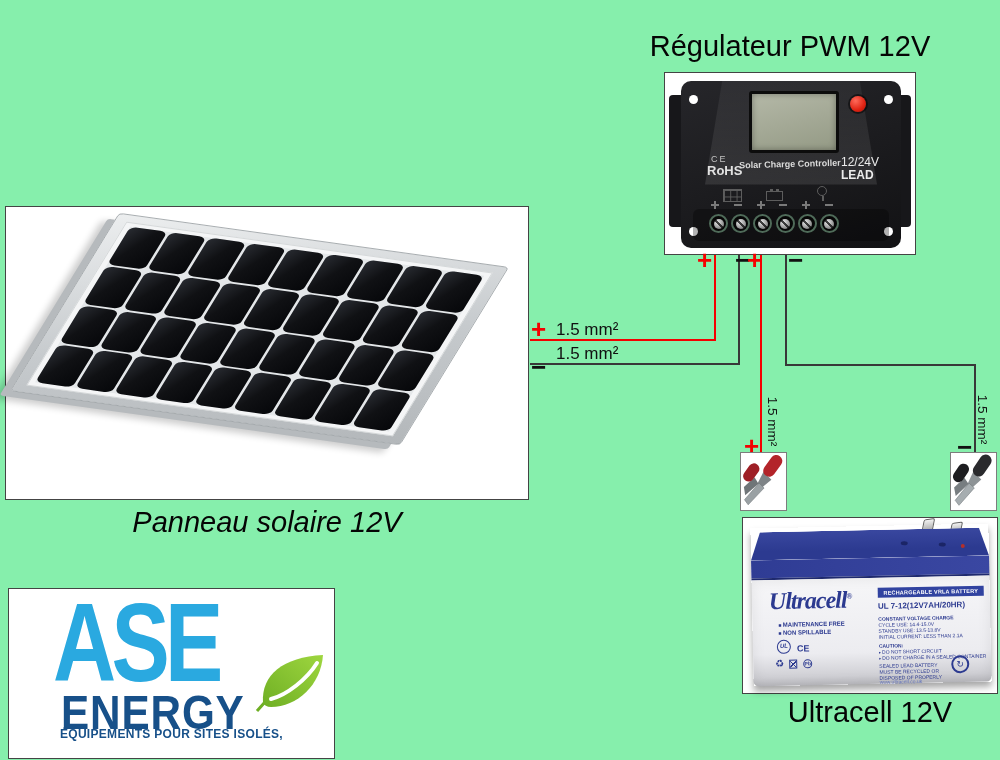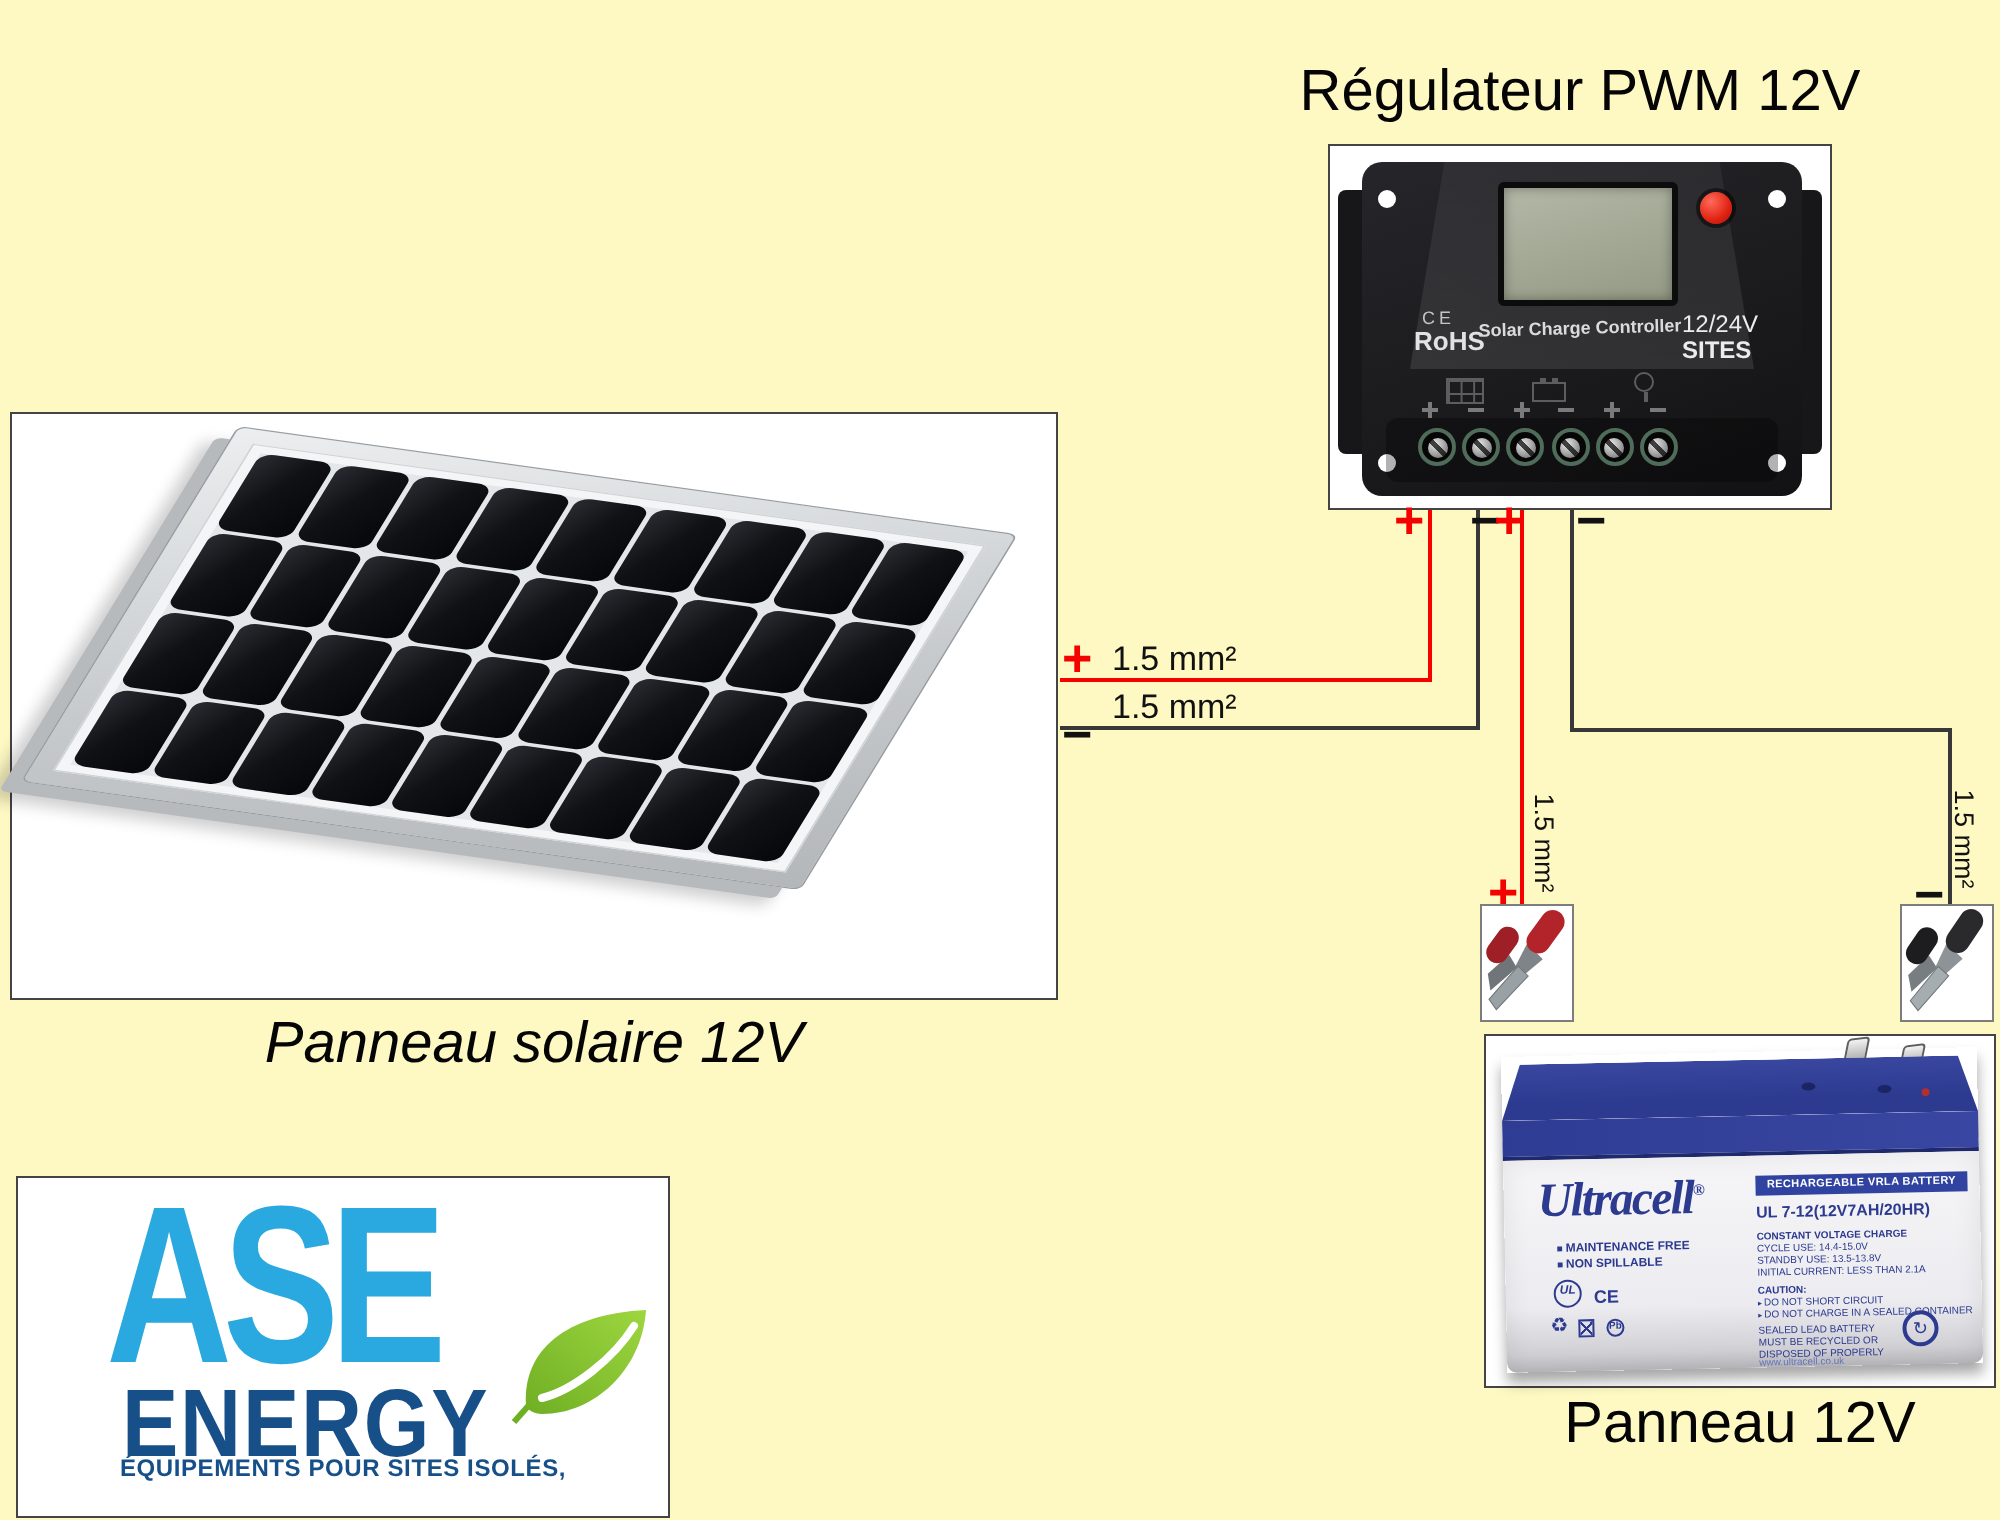--- a/index.html
+++ b/index.html
@@ -1,16 +1,16 @@
 <!DOCTYPE html>
 <html style="--wire-red: #f40100; --wire-black: #383838; --logo-blue: #2aa9e0; --logo-navy: #175089; --leaf-green: #7cb82a; --bat-blue: #2c3a90; --btn-red: #e02313; --lcd: #b4b8a7;"><head>
 <meta charset="utf-8">
 <style>
   html,body{margin:0;padding:0;background:#fff;}
-  .canvas{position:relative;width:1000px;height:760px;background:#fef9c3;overflow:hidden;
+  .canvas{position:relative;width:1000px;height:760px;background:#86efac;overflow:hidden;
           font-family:"Liberation Sans",sans-serif;color:#050505;}
   .title{position:absolute;font-size:29px;text-align:center;color:#050505;white-space:nowrap;}
 
   
   .figbox{position:absolute;background:#fff;border:1.5px solid #444;box-sizing:border-box;}
 
   
   .panel-box{left:5px;top:206px;width:524px;height:294px;}
   .panel3d{position:absolute;left:0;top:0;width:430px;height:320px;transform-origin:0 0;
            transform:matrix(0.907,0.126,-0.34,0.556,113,6);
@@ -149,21 +149,21 @@
       <div class="reg-hole" style="left:8px;top:14px;"></div>
       <div class="reg-hole" style="left:8px;top:146px;"></div>
       <div class="reg-hole" style="left:203px;top:14px;"></div>
       <div class="reg-hole" style="left:203px;top:146px;"></div>
       <div class="lcd"></div>
       <div class="red-btn"></div>
       <div class="reg-txt reg-ce">CE</div>
       <div class="reg-txt reg-rohs">RoHS</div>
       <div class="reg-txt reg-scc">Solar Charge Controller</div>
       <div class="reg-txt reg-v">12/24V</div>
-      <div class="reg-txt reg-auto">SITES</div>
+      <div class="reg-txt reg-auto">LEAD</div>
       <div class="ricon ricon-solar"></div>
       <div class="ricon ricon-batt"></div>
       <div class="ricon ricon-lamp"></div>
       <div class="reg-strip"></div>
       <div class="pm-row">
           <div class="tpm p"></div>
           <div class="tpm m"></div>
           <div class="tpm p"></div>
           <div class="tpm m"></div>
           <div class="tpm p"></div>
@@ -299,21 +299,21 @@
       <div class="bat-el bat-small" style="left:126px;top:117px;font-weight:bold;">CAUTION:</div>
       <div class="bat-el bat-small bat-caut" style="left:126px;top:123px;">DO NOT SHORT CIRCUIT</div>
       <div class="bat-el bat-small bat-caut" style="left:126px;top:129px;">DO NOT CHARGE IN A SEALED CONTAINER</div>
       <div class="bat-el bat-small" style="left:126px;top:137px;">SEALED LEAD BATTERY</div>
       <div class="bat-el bat-small" style="left:126px;top:143px;">MUST BE RECYCLED OR</div>
       <div class="bat-el bat-small" style="left:126px;top:149px;">DISPOSED OF PROPERLY</div>
       <div class="bat-el stamp">↻</div>
       <div class="bat-el bat-web">www.ultracell.co.uk</div>
     </div>
   </div>
-  <div class="title" style="left:742px;top:696px;width:256px;">Panneau 12V</div>
+  <div class="title" style="left:742px;top:696px;width:256px;">Ultracell 12V</div>
 
   <div class="logo-box">
     <div class="logo-ase">ASE</div>
     <div class="logo-energy">ENERGY</div>
     <svg class="leaf" width="70" height="62" viewBox="0 0 70 62">
       <defs>
         <linearGradient id="lg" x1="0" y1="1" x2="1" y2="0">
           <stop offset="0" stop-color="#6faf24"></stop>
             <stop offset="1" stop-color="#9ed63f"></stop>
         </linearGradient>

